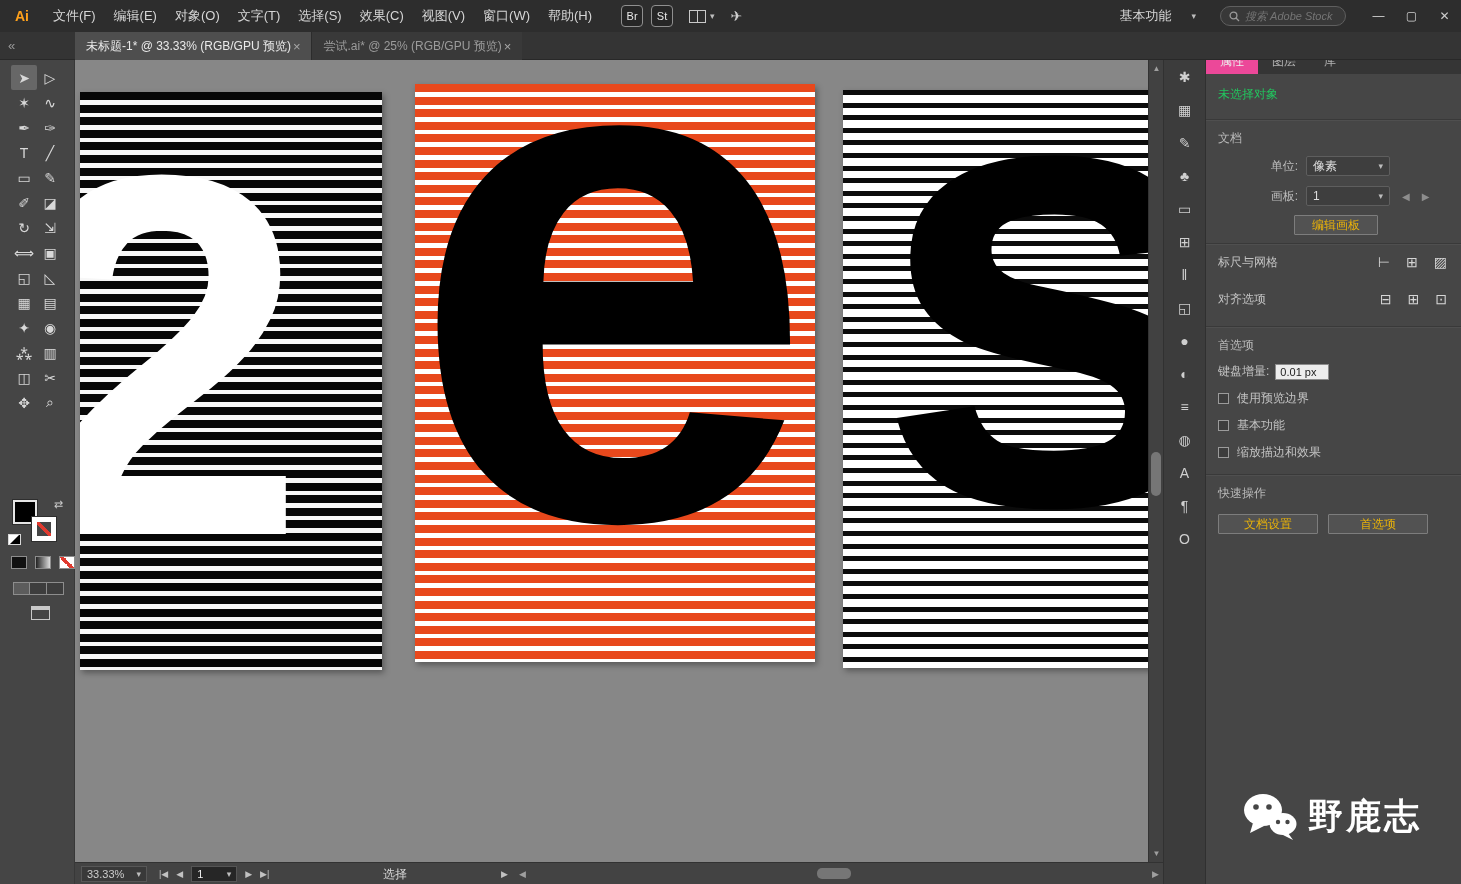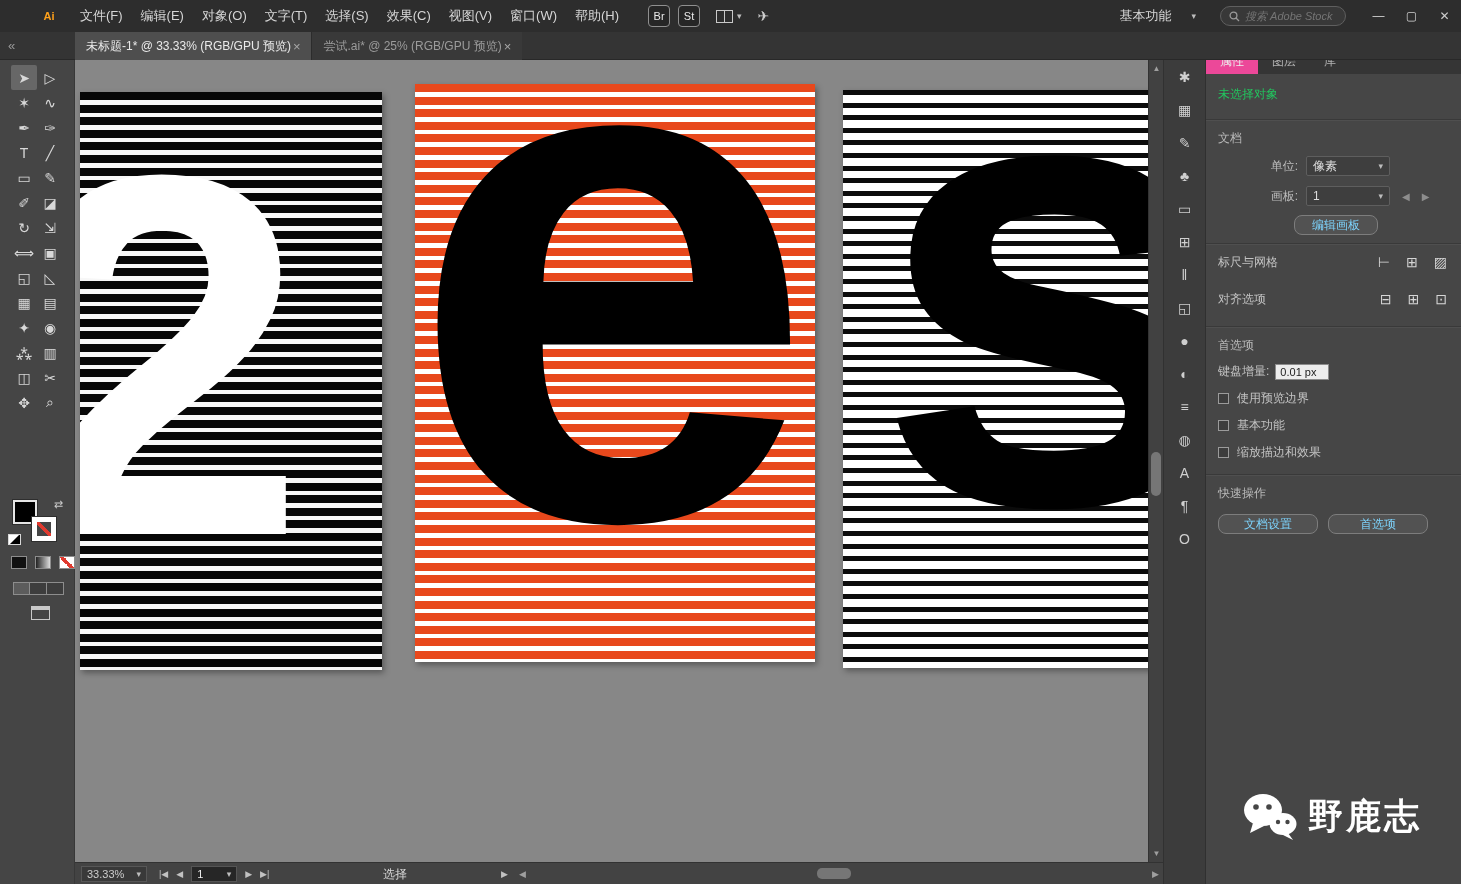--- a/index.html
+++ b/index.html
@@ -7,21 +7,21 @@
   body {
     position:relative;
     font-family:"Liberation Sans", sans-serif;
     background:#464646;
     -webkit-user-select:none; user-select:none;
   }
 
   
   #titlebar { position:absolute; left:0; top:0; width:1461px; height:32px;
     background:#2d2d2d; display:flex; align-items:center; z-index:30; }
-  .app-logo { width:44px; text-align:center; color:#ffa11b; font-weight:bold; font-size:11px;margin-left:27px; }
+  .app-logo { width:44px; text-align:center; color:#ffa11b; font-weight:bold; font-size:14px; }
   .menu { display:flex; }
   .menu-item { padding:16px 9px; line-height:32px; font-size:13px; color:#d6d6d6; white-space:nowrap; cursor:default; }
   .badges { display:flex; gap:8px; margin-left:20px; }
   .badge { width:22px; height:22px; border:1px solid #8f8f8f; border-radius:4px; background:#262626;
     color:#e8e8e8; font-size:11px; display:flex; align-items:center; justify-content:center; }
   .arrange { margin-left:16px; display:flex; align-items:center; gap:4px; color:#cfcfcf; }
   .doc-grid { width:17px; height:13px; border:1px solid #c9c9c9;
     background:linear-gradient(90deg, transparent 0 7px, #c9c9c9 7px 8px, transparent 8px); }
   .caret { font-size:9px; color:#bdbdbd; }
   .gpu-icon { margin-left:16px; color:#cfcfcf; font-size:14px; }
@@ -126,22 +126,22 @@
   .ptab.active { background:#ec4899; color:#ededed; }
   .panel-body { font-size:12px; color:#c3c3c3; }
   .p-row { display:flex; align-items:center; padding:5px 12px; }
   .section-label { color:#b9b9b9; padding:10px 12px 4px; }
   .muted-label { color:#22c55e; padding:12px 12px 8px; }
   .divider { height:1px; background:#393939; box-shadow:0 1px 0 rgba(255,255,255,.05); margin-top:8px; }
   .form-label { width:80px; text-align:right; margin-right:8px; color:#bdbdbd; }
   .select { width:84px; height:20px; background:#3e3e3e; border:1px solid #5e5e5e; border-radius:2px;
     display:flex; align-items:center; justify-content:space-between; padding:0 6px; color:#dddddd; }
   .ab-arrows { margin-left:12px; display:flex; gap:12px; color:#8d8d8d; font-size:10px; }
-  .btn { height:20px; background:#525252; border:1px solid #7d7d7d; border-radius:8px;
-    color:#7dd3fc; font-size:12px; display:flex; align-items:center; justify-content:center; }
+  .btn { height:20px; background:#525252; border:1px solid #7d7d7d; border-radius:1px;
+    color:#eab308; font-size:12px; display:flex; align-items:center; justify-content:center; }
   .edit-ab-btn { width:84px; margin:4px 0 8px 88px; }
   .icon-row { display:flex; padding:10px 12px; }
   .icon-row .grow { flex:1; }
   .mini-icons { display:flex; gap:16px; color:#d6d6d6; font-size:14px; margin-right:2px; }
   .kb-input { width:54px; height:16px; background:#ededed; color:#1c1c1c; border:1px solid #8c8c8c;
     font-size:11px; display:flex; align-items:center; padding:0 4px; margin-left:6px; }
   .checkbox { width:11px; height:11px; border:1px solid #9b9b9b; background:#3d3d3d; margin-right:8px; flex:0 0 auto; }
   .qa-row { display:flex; gap:10px; padding:8px 12px; }
   .qa-btn { width:100px; }
 

